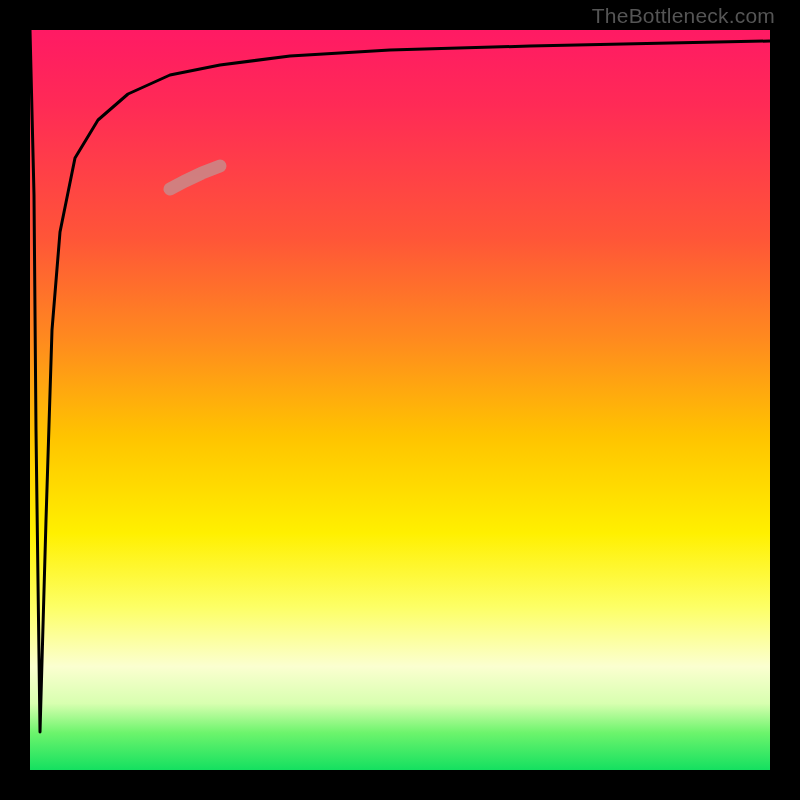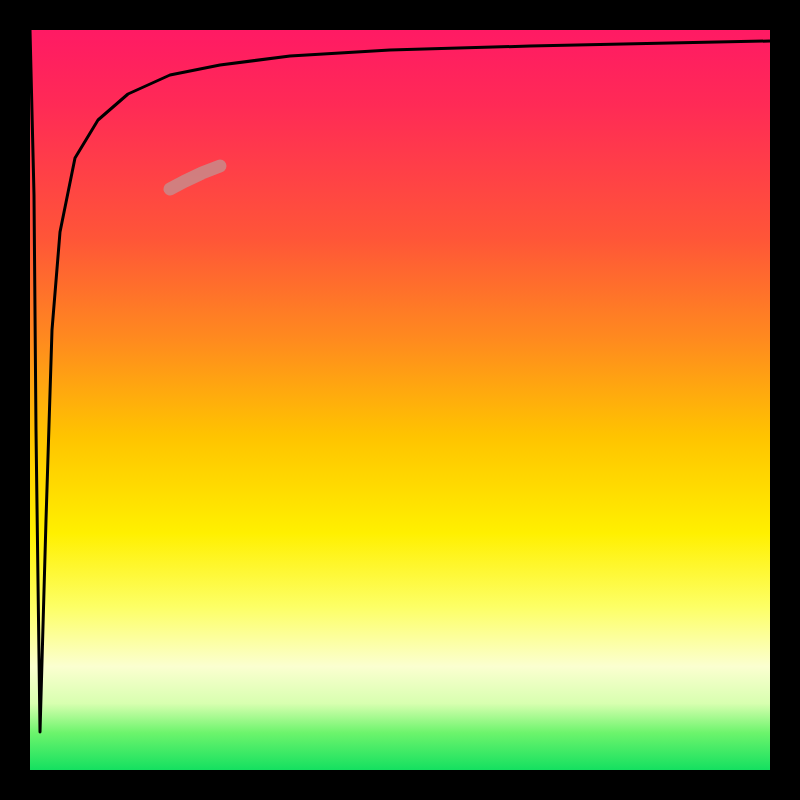--- a/index.html
+++ b/index.html
@@ -52,19 +52,20 @@
     top: 0;
     width: 740px;
     height: 740px;
     overflow: visible;
   }
 </style>
 </head>
 <body>
 
 <div class="frame">
+  <div class="credit">TheBottleneck.com</div>
   <div class="plot">
     <svg class="curve" viewBox="0 0 740 740">
       <path id="hl-path" fill="none" stroke-linecap="round" d="M140 159 L155 151 L172 143 L190 136" stroke="#c98a8a" stroke-width="13" opacity="0.85"></path>
       <path id="main-path" fill="none" stroke-linejoin="round" d="M0 0 L4 165 L6 400 L10 702 L16 490 L22 300 L30 202 L45 128 L68 90 L98 64 L140 45 L190 35 L260 26 L360 20 L500 16 L640 13 L740 11" stroke="#000000" stroke-width="3"></path>
     </svg>
   </div>
 </div>
 
 </body></html>

